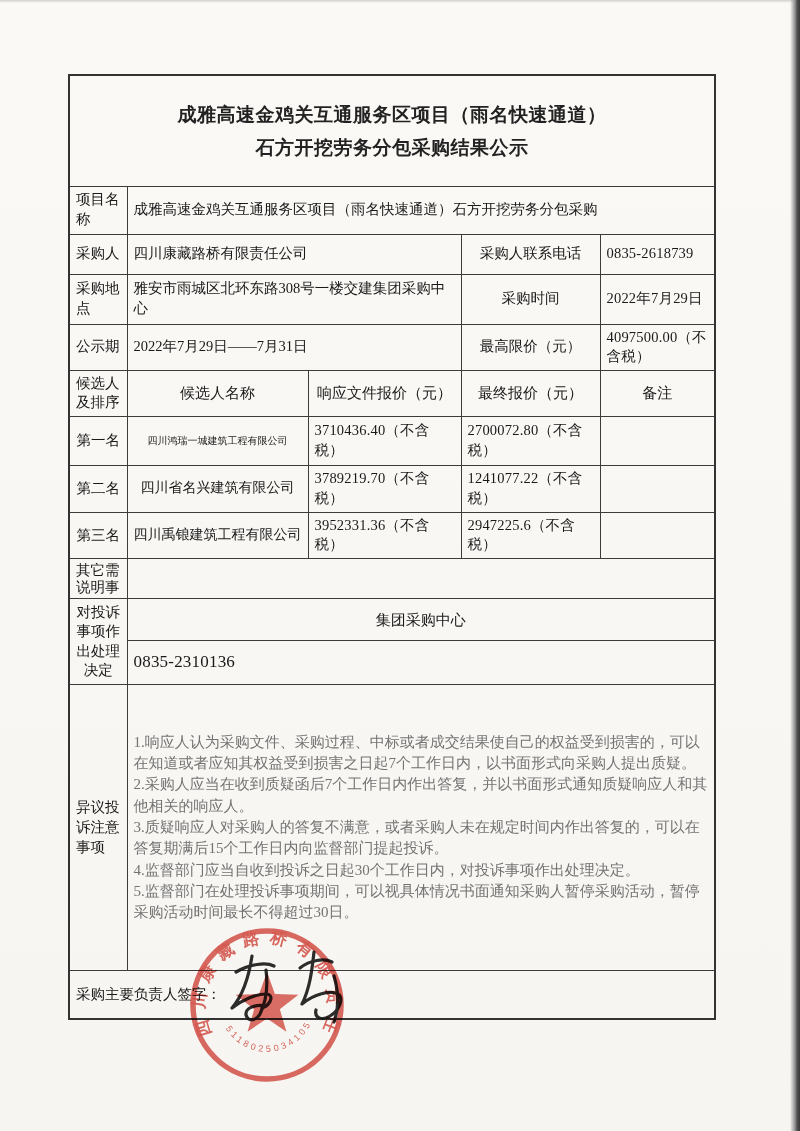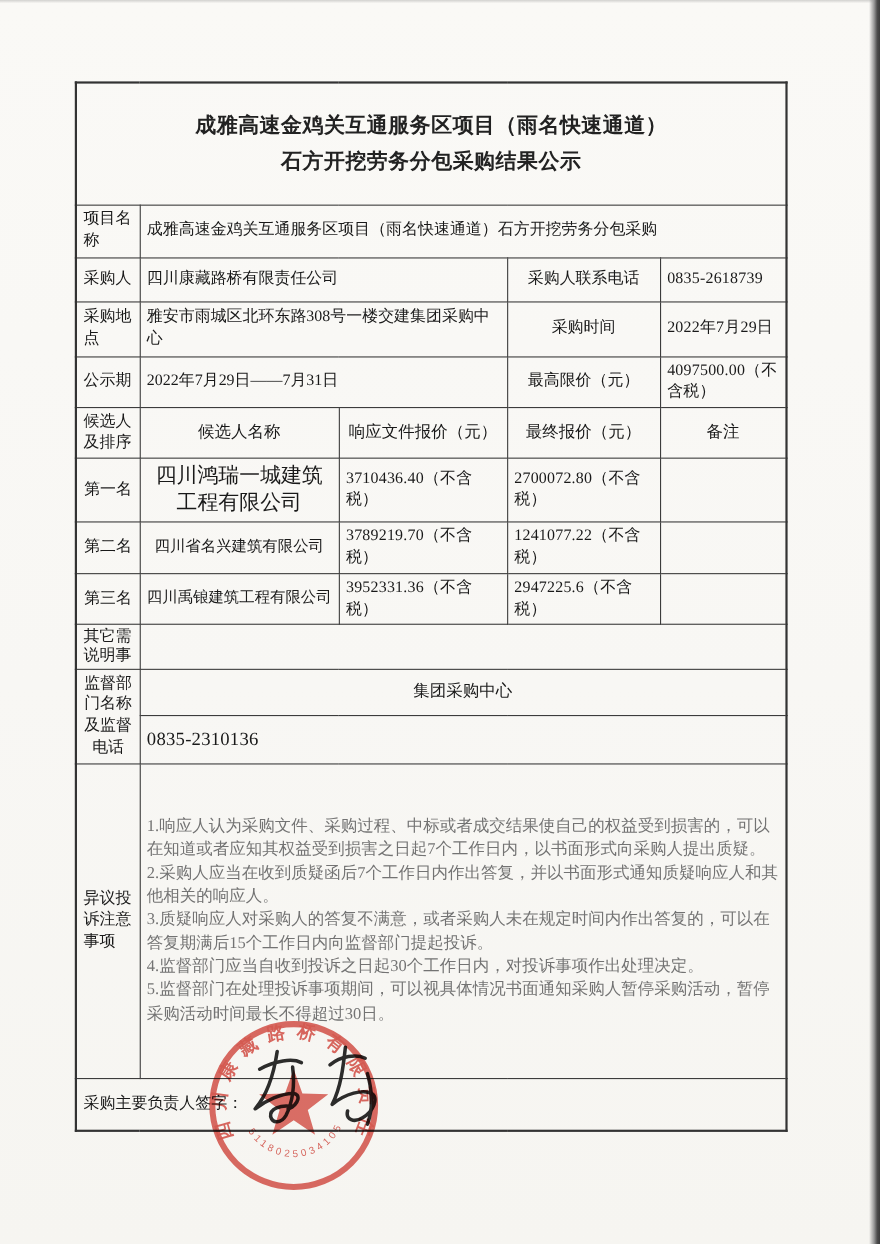--- a/index.html
+++ b/index.html
@@ -154,21 +154,21 @@
   <tr style="height:45px">
     <td class="lbl">候选人及排序</td>
     <td class="ctr" style="font-size:15px">候选人名称</td>
     <td class="ctr" style="font-size:15px">响应文件报价（元）</td>
     <td class="ctr" style="font-size:15px">最终报价（元）</td>
     <td class="ctr" style="font-size:15px">备注</td>
   </tr>
 
   <tr style="height:49px">
     <td class="ctr">第一名</td>
-    <td class="ctr" style="font-size:19px">四川鸿瑞一城建筑工程有限公司</td>
+    <td class="ctr" style="font-size:10px">四川鸿瑞一城建筑工程有限公司</td>
     <td class="num">3710436.40（不含税）</td>
     <td class="num">2700072.80（不含税）</td>
     <td class="ctr"></td>
   </tr>
 
   <tr style="height:47px">
     <td class="ctr">第二名</td>
     <td class="ctr" style="font-size:14px">四川省名兴建筑有限公司</td>
     <td class="num">3789219.70（不含税）</td>
     <td class="num">1241077.22（不含税）</td>
@@ -182,21 +182,21 @@
     <td class="num">2947225.6（不含税）</td>
     <td class="ctr"></td>
   </tr>
 
   <tr style="height:34px">
     <td class="lbl" style="line-height:1.15">其它需说明事</td>
     <td colspan="4"></td>
   </tr>
 
   <tr style="height:42px">
-    <td class="lbl-c" rowspan="2">监督部门名称及监督电话</td>
+    <td class="lbl-c" rowspan="2">对投诉事项作出处理决定</td>
     <td class="ctr" colspan="4" style="font-size:15px">集团采购中心</td>
   </tr>
   <tr style="height:44px">
     <td class="num" colspan="4" style="font-size:17px">0835-2310136</td>
   </tr>
 
   <tr style="height:286px">
     <td class="lbl">异议投诉注意事项</td>
     <td class="objection-cell" colspan="4">
       <div class="objection-text">

